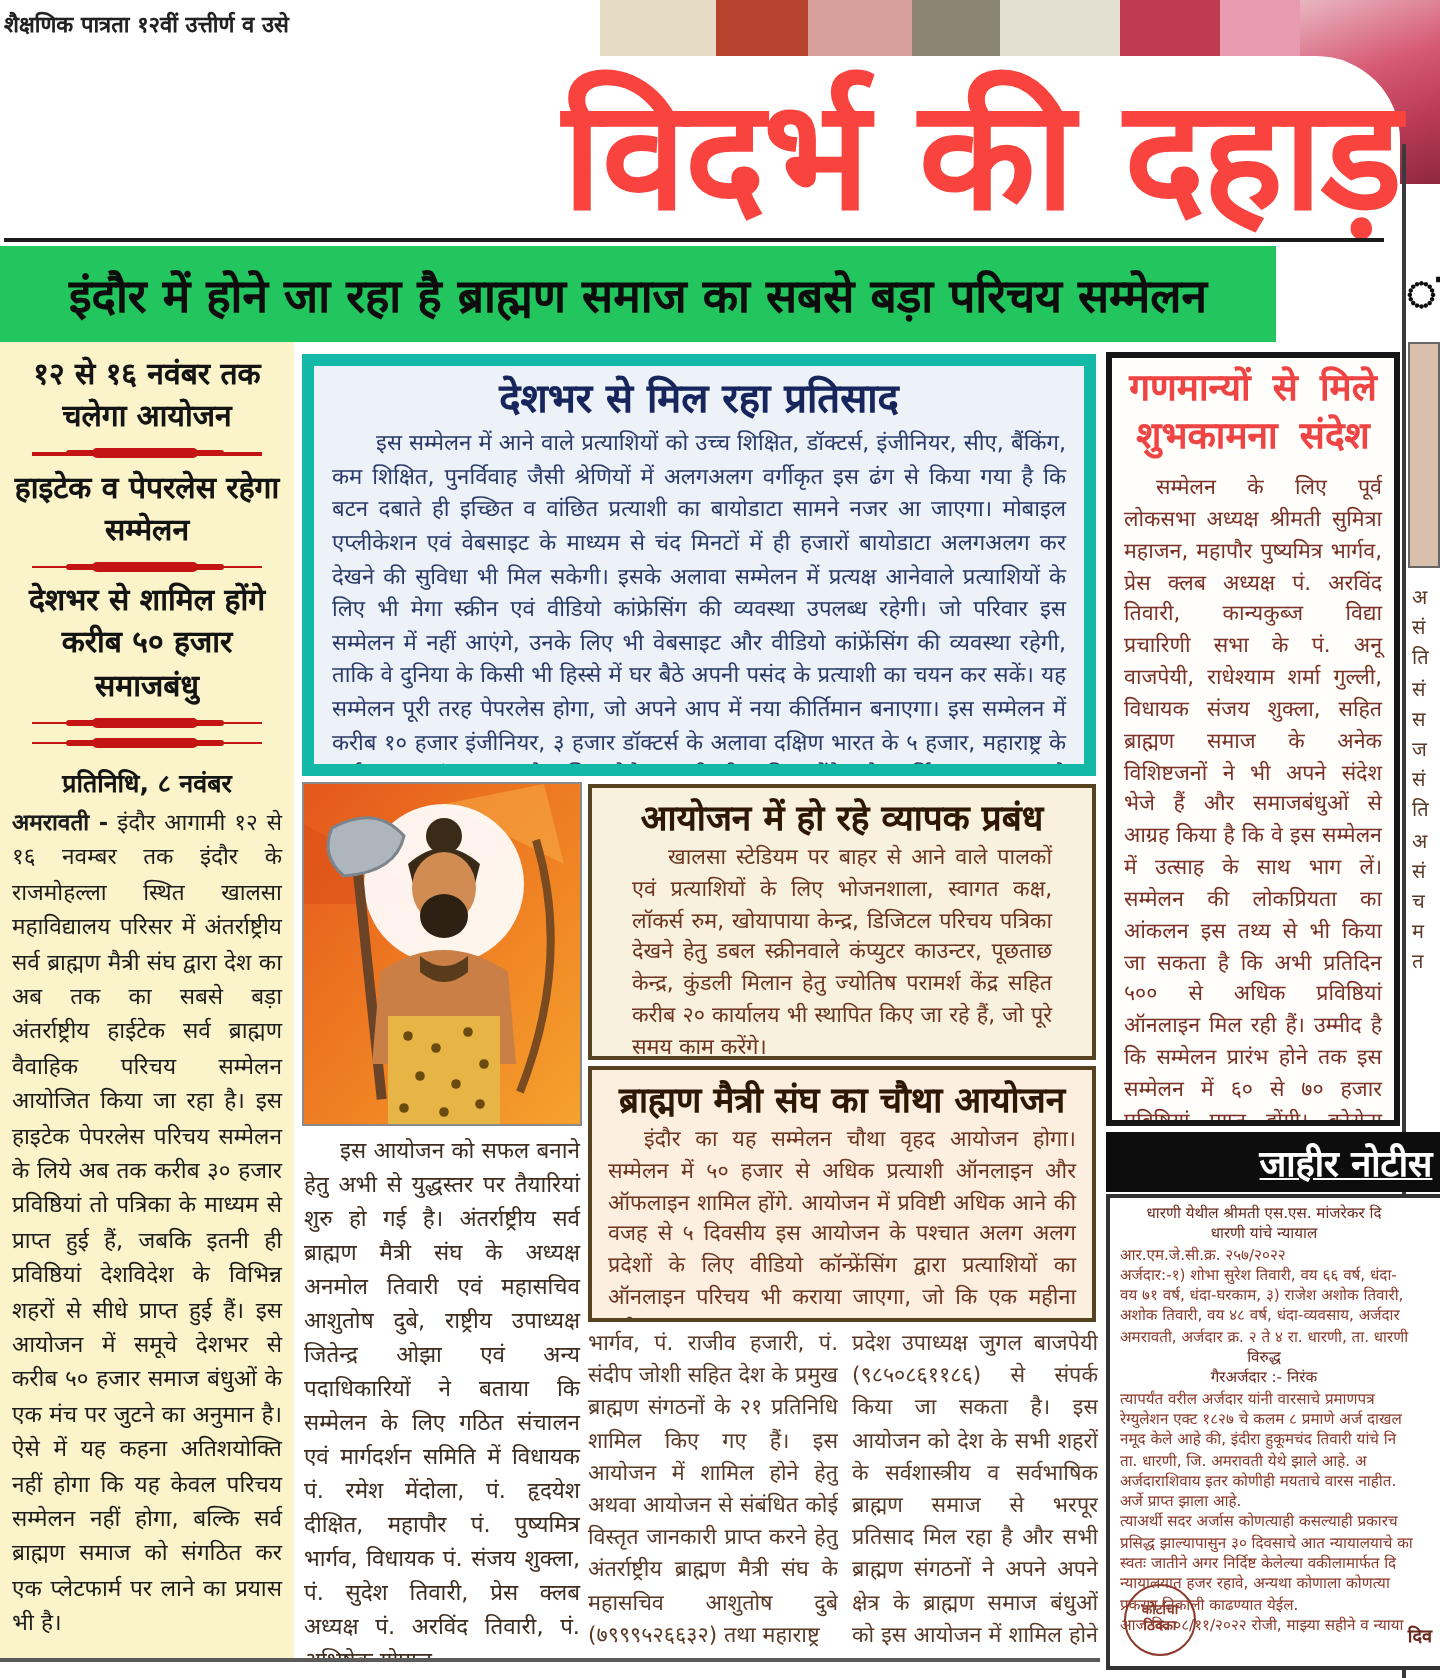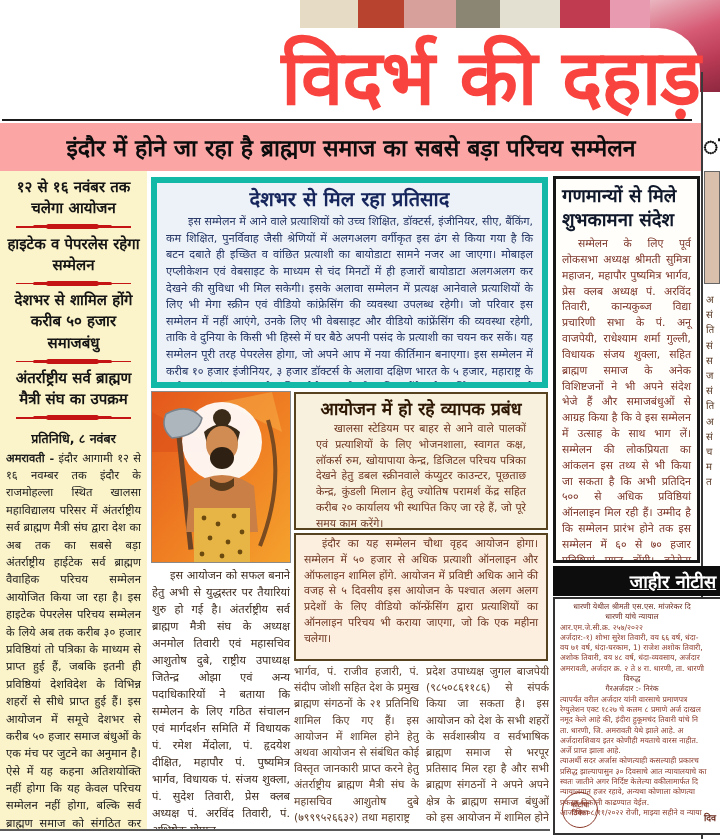--- a/index.html
+++ b/index.html
@@ -11,21 +11,21 @@
   .photo-strip { position:absolute; left:300px; top:0; width:420px; height:30px; display:flex; z-index:1; }
   .photo-strip div { height:100%; }
   .corner-photo { position:absolute; left:650px; top:0; width:70px; height:92px; background:linear-gradient(160deg,#e9b6c0 0%,#d65a74 40%,#b93a54 70%,#8e2840 100%); z-index:1; }
 
   
   .masthead { position:absolute; left:0; top:28px; width:700px; height:92px; background:#fff; border-top-right-radius:42px; z-index:2; display:flex; align-items:center; justify-content:flex-end; }
   .masthead span { font-size:76px; font-weight:800; color:#f8433f; letter-spacing:-1px; white-space:nowrap; }
   .mast-line { position:absolute; left:2px; top:119px; width:690px; height:2px; background:#1b1b1b; z-index:3; }
 
   
-  .headline-bar { position:absolute; left:0; top:123px; width:702px; height:48px; background:#fca5a5; z-index:3; display:flex; align-items:center; justify-content:center; overflow:hidden; }
+  .headline-bar { position:absolute; left:0; top:123px; width:638px; height:48px; background:#22c55e; z-index:3; display:flex; align-items:center; justify-content:center; overflow:hidden; }
   .headline-bar span { font-size:23px; font-weight:800; color:#0d0d0d; white-space:nowrap; }
   .headline-frag { position:absolute; left:703px; top:127px; font-size:26px; font-weight:800; color:#0d0d0d; z-index:4; }
 
   .vrule { position:absolute; left:701px; top:72px; width:2px; height:767px; background:#3a3a3a; z-index:3; }
 
   
   .left-col { position:absolute; left:0; top:171px; width:147px; height:660px; background:#fbf3c9; padding:6px 3px 0 3px; overflow:hidden; }
   .subhead { font-size:15px; font-weight:800; color:#141414; text-align:center; line-height:1.42; }
   .red-div { position:relative; height:6px; width:82%; margin:4px auto; }
   .red-div::before { content:""; position:absolute; top:2.5px; left:0; right:0; height:1.6px; background:#c41414; }
@@ -51,41 +51,42 @@
   .box2 p, .box3 p { font-size:10.8px; color:#6d3520; text-align:justify; line-height:1.46; text-indent:18px; }
   .box3 { position:absolute; left:294px; top:533px; width:254px; height:128px; background:#fcefdf; border:2px solid #57431f; padding:1px 8px; overflow:hidden; }
 
   
   .contact1 { position:absolute; left:294px; top:664px; width:125px; height:162px; font-size:10.8px; color:#5a3a26; text-align:justify; line-height:1.5; overflow:hidden; }
   .contact2 { position:absolute; left:426px; top:664px; width:123px; height:162px; font-size:10.8px; color:#5a3a26; text-align:justify; line-height:1.5; overflow:hidden; }
   .bottom-rule { position:absolute; left:0; top:829px; width:550px; height:2px; background:#5a5a5a; }
 
   
   .greet { position:absolute; left:553px; top:176px; width:147px; height:387px; background:#fffefa; border:3px solid #161616; padding:3px 6px; overflow:hidden; }
-  .greet h2 { font-size:18.5px; font-weight:800; color:#0f172a; line-height:1.3; margin:2px 0 4px 0; }
+  .greet h2 { font-size:18.5px; font-weight:800; color:#ef4444; text-align:center; line-height:1.3; margin:2px 0 4px 0;font-family:Liberation Mono, monospace; }
   .greet p { font-size:10.7px; color:#7a3226; text-align:justify; line-height:1.48; text-indent:16px; }
 
   
   .notice-bar { position:absolute; left:553px; top:566px; width:240px; height:30px; background:#0d0d0d; z-index:4; display:flex; align-items:center; justify-content:center; }
   .notice-bar span { color:#fff; font-size:18px; font-weight:800; white-space:nowrap;text-decoration:underline; }
   .notice { position:absolute; left:553px; top:597px; width:167px; height:238px; background:#fff; border:2px solid #333; border-right:none; padding:3px 0 0 5px; overflow:hidden; z-index:4; }
   .notice .ln { font-size:7.6px; color:#8b3a2a; line-height:10.3px; white-space:nowrap; overflow:hidden; }
   .notice .c { text-align:center; font-weight:normal; color:#6b2a1e; padding-right:16px; }
   .stamp { position:absolute; left:7px; bottom:5px; width:36px; height:36px; border:1.5px solid #8b3a2a; border-radius:50%; display:flex; align-items:center; justify-content:center; text-align:center; font-size:6.8px; line-height:1.15; color:#8b3a2a; font-weight:bold; }
   .sign-frag { position:absolute; right:4px; bottom:9px; font-size:9px; font-weight:bold; color:#6b2a1e; }
 
   
   .edge-photo { position:absolute; left:704px; top:171px; width:16px; height:113px; background:linear-gradient(#efe0d2 0%,#dcс0ab 50%,#c9a895 100%); background-color:#d9c0ac; border:1px solid #666; z-index:4; }
   .edge-letters { position:absolute; left:706px; top:292px; width:14px; font-size:10px; color:#5a3a26; line-height:15.2px; white-space:pre-line; z-index:4; overflow:hidden; height:270px; }
 </style>
 </head>
 <body>
 
 <div id="page">
 
+  <div class="top-frag">शैक्षणिक पात्रता १२वीं उत्तीर्ण व उसे</div>
   <div class="photo-strip">
     <div style="width:58px;background:#e6dbc4;"></div>
     <div style="width:46px;background:#b8442f;"></div>
     <div style="width:52px;background:#d8a09a;"></div>
     <div style="width:44px;background:#8b8574;"></div>
     <div style="width:60px;background:#e3e0d2;"></div>
     <div style="width:50px;background:#c03a50;"></div>
     <div style="width:56px;background:#e89ab0;"></div>
     <div style="width:54px;background:#a8323e;"></div>
   </div>
@@ -102,21 +103,20 @@
   <div class="headline-frag">ा</div>
   <div class="vrule"></div>
 
   <div class="left-col">
     <div class="subhead">१२ से १६ नवंबर तक चलेगा आयोजन</div>
     <div class="red-div"></div>
     <div class="subhead">हाइटेक व पेपरलेस रहेगा सम्मेलन</div>
     <div class="red-div"></div>
     <div class="subhead">देशभर से शामिल होंगे करीब ५० हजार समाजबंधु</div>
     <div class="red-div"></div>
-    <div class="subhead">अंतर्राष्ट्रीय सर्व ब्राह्मण मैत्री संघ का उपक्रम</div>
     <div class="red-div"></div>
     <div class="byline">प्रतिनिधि, ८ नवंबर</div>
     <p class="left-body"><b>अमरावती -</b> <span>इंदौर आगामी १२ से १६ नवम्बर तक इंदौर के राजमोहल्ला स्थित खालसा महाविद्यालय परिसर में अंतर्राष्ट्रीय सर्व ब्राह्मण मैत्री संघ द्वारा देश का अब तक का सबसे बड़ा अंतर्राष्ट्रीय हाईटेक सर्व ब्राह्मण वैवाहिक परिचय सम्मेलन आयोजित किया जा रहा है। इस हाइटेक पेपरलेस परिचय सम्मेलन के लिये अब तक करीब ३० हजार प्रविष्ठियां तो पत्रिका के माध्यम से प्राप्त हुई हैं, जबकि इतनी ही प्रविष्ठियां देशविदेश के विभिन्न शहरों से सीधे प्राप्त हुई हैं। इस आयोजन में समूचे देशभर से करीब ५० हजार समाज बंधुओं के एक मंच पर जुटने का अनुमान है। ऐसे में यह कहना अतिशयोक्ति नहीं होगा कि यह केवल परिचय सम्मेलन नहीं होगा, बल्कि सर्व ब्राह्मण समाज को संगठित कर एक प्लेटफार्म पर लाने का प्रयास भी है।</span></p>
   </div>
 
   <div class="box1">
     <h2>देशभर से मिल रहा प्रतिसाद</h2>
     <p>इस सम्मेलन में आने वाले प्रत्याशियों को उच्च शिक्षित, डॉक्टर्स, इंजीनियर, सीए, बैंकिंग, कम शिक्षित, पुनर्विवाह जैसी श्रेणियों में अलगअलग वर्गीकृत इस ढंग से किया गया है कि बटन दबाते ही इच्छित व वांछित प्रत्याशी का बायोडाटा सामने नजर आ जाएगा। मोबाइल एप्लीकेशन एवं वेबसाइट के माध्यम से चंद मिनटों में ही हजारों बायोडाटा अलगअलग कर देखने की सुविधा भी मिल सकेगी। इसके अलावा सम्मेलन में प्रत्यक्ष आनेवाले प्रत्याशियों के लिए भी मेगा स्क्रीन एवं वीडियो कांफ्रेसिंग की व्यवस्था उपलब्ध रहेगी। जो परिवार इस सम्मेलन में नहीं आएंगे, उनके लिए भी वेबसाइट और वीडियो कांफ्रेंसिंग की व्यवस्था रहेगी, ताकि वे दुनिया के किसी भी हिस्से में घर बैठे अपनी पसंद के प्रत्याशी का चयन कर सकें। यह सम्मेलन पूरी तरह पेपरलेस होगा, जो अपने आप में नया कीर्तिमान बनाएगा। इस सम्मेलन में करीब १० हजार इंजीनियर, ३ हजार डॉक्टर्स के अलावा दक्षिण भारत के ५ हजार, महाराष्ट्र के ढाई हजार एवं ४ हजार से अधिक ऐसे प्रत्याशी भी शामिल होंगे, जो पुनर्विवाह करना चाहते हैं। कम शिक्षित प्रत्याशियों के लिए भी अलग से व्यवस्था की गई है।</p>
   </div>
 
@@ -165,41 +165,42 @@
   </div>
 
   <p class="committee">इस आयोजन को सफल बनाने हेतु अभी से युद्धस्तर पर तैयारियां शुरु हो गई है। अंतर्राष्ट्रीय सर्व ब्राह्मण मैत्री संघ के अध्यक्ष अनमोल तिवारी एवं महासचिव आशुतोष दुबे, राष्ट्रीय उपाध्यक्ष जितेन्द्र ओझा एवं अन्य पदाधिकारियों ने बताया कि सम्मेलन के लिए गठित संचालन एवं मार्गदर्शन समिति में विधायक पं. रमेश मेंदोला, पं. हृदयेश दीक्षित, महापौर पं. पुष्यमित्र भार्गव, विधायक पं. संजय शुक्ला, पं. सुदेश तिवारी, प्रेस क्लब अध्यक्ष पं. अरविंद तिवारी, पं. अभिषेक गोपाल</p>
 
   <div class="box2">
     <h2>आयोजन में हो रहे व्यापक प्रबंध</h2>
     <p>खालसा स्टेडियम पर बाहर से आने वाले पालकों एवं प्रत्याशियों के लिए भोजनशाला, स्वागत कक्ष, लॉकर्स रुम, खोयापाया केन्द्र, डिजिटल परिचय पत्रिका देखने हेतु डबल स्क्रीनवाले कंप्युटर काउन्टर, पूछताछ केन्द्र, कुंडली मिलान हेतु ज्योतिष परामर्श केंद्र सहित करीब २० कार्यालय भी स्थापित किए जा रहे हैं, जो पूरे समय काम करेंगे।</p>
   </div>
 
   <div class="box3">
+    <h2>ब्राह्मण मैत्री संघ का चौथा आयोजन</h2>
     <p>इंदौर का यह सम्मेलन चौथा वृहद आयोजन होगा। सम्मेलन में ५० हजार से अधिक प्रत्याशी ऑनलाइन और ऑफलाइन शामिल होंगे. आयोजन में प्रविष्टी अधिक आने की वजह से ५ दिवसीय इस आयोजन के पश्चात अलग अलग प्रदेशों के लिए वीडियो कॉन्फ्रेंसिंग द्वारा प्रत्याशियों का ऑनलाइन परिचय भी कराया जाएगा, जो कि एक महीना चलेगा।</p>
   </div>
 
   <p class="contact1">भार्गव, पं. राजीव हजारी, पं. संदीप जोशी सहित देश के प्रमुख ब्राह्मण संगठनों के २१ प्रतिनिधि शामिल किए गए हैं। इस आयोजन में शामिल होने हेतु अथवा आयोजन से संबंधित कोई विस्तृत जानकारी प्राप्त करने हेतु अंतर्राष्ट्रीय ब्राह्मण मैत्री संघ के महासचिव आशुतोष दुबे (७९९९५२६६३२) तथा महाराष्ट्र</p>
   <p class="contact2">प्रदेश उपाध्यक्ष जुगल बाजपेयी (९८५०८६११८६) से संपर्क किया जा सकता है। इस आयोजन को देश के सभी शहरों के सर्वशास्त्रीय व सर्वभाषिक ब्राह्मण समाज से भरपूर प्रतिसाद मिल रहा है और सभी ब्राह्मण संगठनों ने अपने अपने क्षेत्र के ब्राह्मण समाज बंधुओं को इस आयोजन में शामिल होने का आवाहन किया है।</p>
   <div class="bottom-rule"></div>
 
   <div class="greet">
     <h2>गणमान्यों से मिले शुभकामना संदेश</h2>
     <p>सम्मेलन के लिए पूर्व लोकसभा अध्यक्ष श्रीमती सुमित्रा महाजन, महापौर पुष्यमित्र भार्गव, प्रेस क्लब अध्यक्ष पं. अरविंद तिवारी, कान्यकुब्ज विद्या प्रचारिणी सभा के पं. अनू वाजपेयी, राधेश्याम शर्मा गुल्ली, विधायक संजय शुक्ला, सहित ब्राह्मण समाज के अनेक विशिष्टजनों ने भी अपने संदेश भेजे हैं और समाजबंधुओं से आग्रह किया है कि वे इस सम्मेलन में उत्साह के साथ भाग लें। सम्मेलन की लोकप्रियता का आंकलन इस तथ्य से भी किया जा सकता है कि अभी प्रतिदिन ५०० से अधिक प्रविष्ठियां ऑनलाइन मिल रही हैं। उम्मीद है कि सम्मेलन प्रारंभ होने तक इस सम्मेलन में ६० से ७० हजार प्रविष्ठियां प्राप्त होंगी। कोरोना काल में संस्था द्वारा अब तक तीन अंतर्राष्ट्रीय परिचय सम्मेलन सफलतापूर्वक ऑनलाइन आयोजित किए जा चुके हैं।</p>
   </div>
 
   <div class="notice-bar">
     <span>जाहीर नोटीस</span>
   </div>
   <div class="notice">
     <div class="ln c">धारणी येथील श्रीमती एस.एस. मांजरेकर दि</div>
     <div class="ln c">धारणी यांचे न्यायाल</div>
     <div class="ln">आर.एम.जे.सी.क्र. २५७/२०२२</div>
     <div class="ln">अर्जदार:-१) शोभा सुरेश तिवारी, वय ६६ वर्ष, धंदा-</div>
-    <div class="ln">वय ७१ वर्ष, धंदा-घरकाम, 1) राजेश अशोक तिवारी,</div>
+    <div class="ln">वय ७१ वर्ष, धंदा-घरकाम, ३) राजेश अशोक तिवारी,</div>
     <div class="ln">अशोक तिवारी, वय ४८ वर्ष, धंदा-व्यवसाय, अर्जदार</div>
     <div class="ln">अमरावती, अर्जदार क्र. २ ते ४ रा. धारणी, ता. धारणी</div>
     <div class="ln c">विरुद्ध</div>
     <div class="ln c">गैरअर्जदार :- निरंक</div>
     <div class="ln">त्यापर्यंत वरील अर्जदार यांनी वारसाचे प्रमाणपत्र</div>
     <div class="ln">रेग्युलेशन एक्ट १८२७ चे कलम ८ प्रमाणे अर्ज दाखल</div>
     <div class="ln">नमूद केले आहे की, इंदीरा हुकूमचंद तिवारी यांचे नि</div>
     <div class="ln">ता. धारणी, जि. अमरावती येथे झाले आहे. अ</div>
     <div class="ln">अर्जदाराशिवाय इतर कोणीही मयताचे वारस नाहीत.</div>
     <div class="ln">अर्जे प्राप्त झाला आहे.</div>

